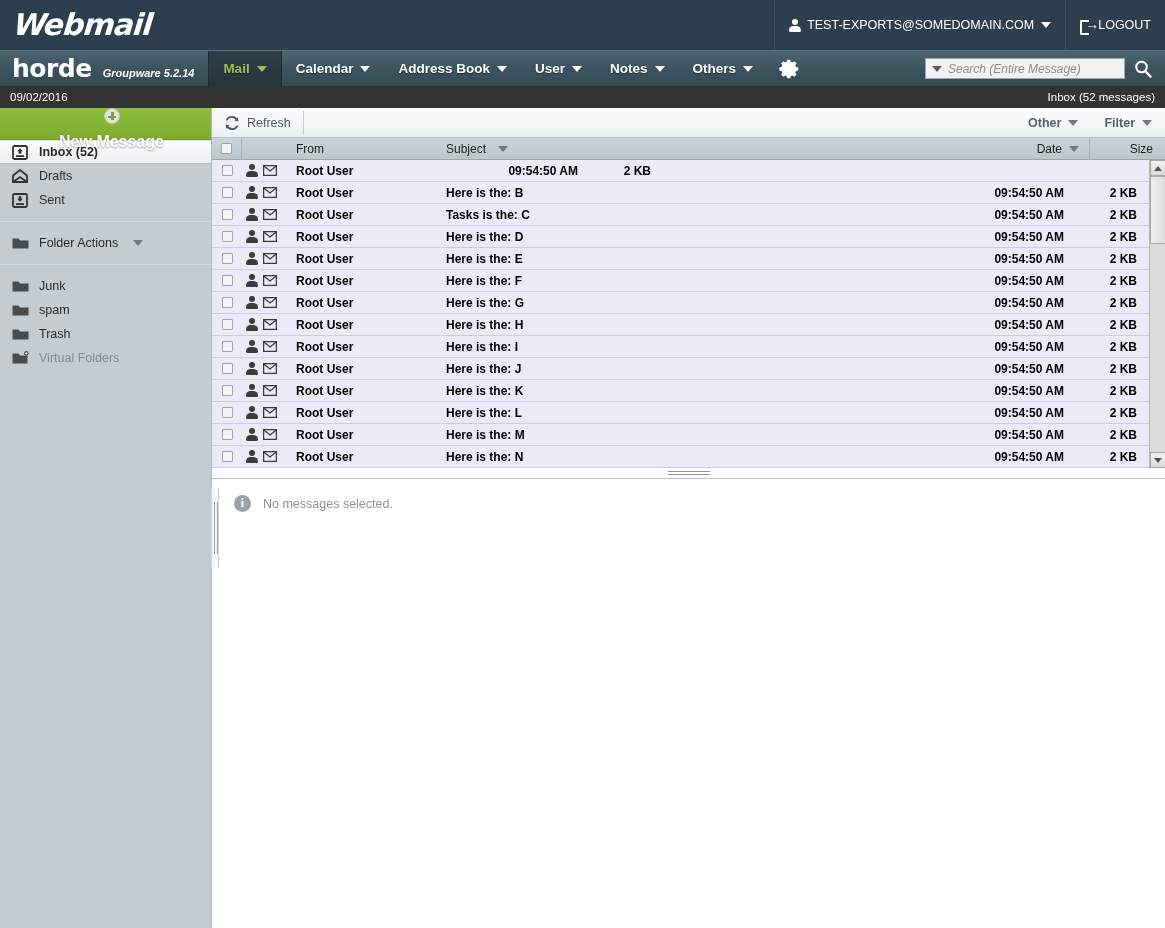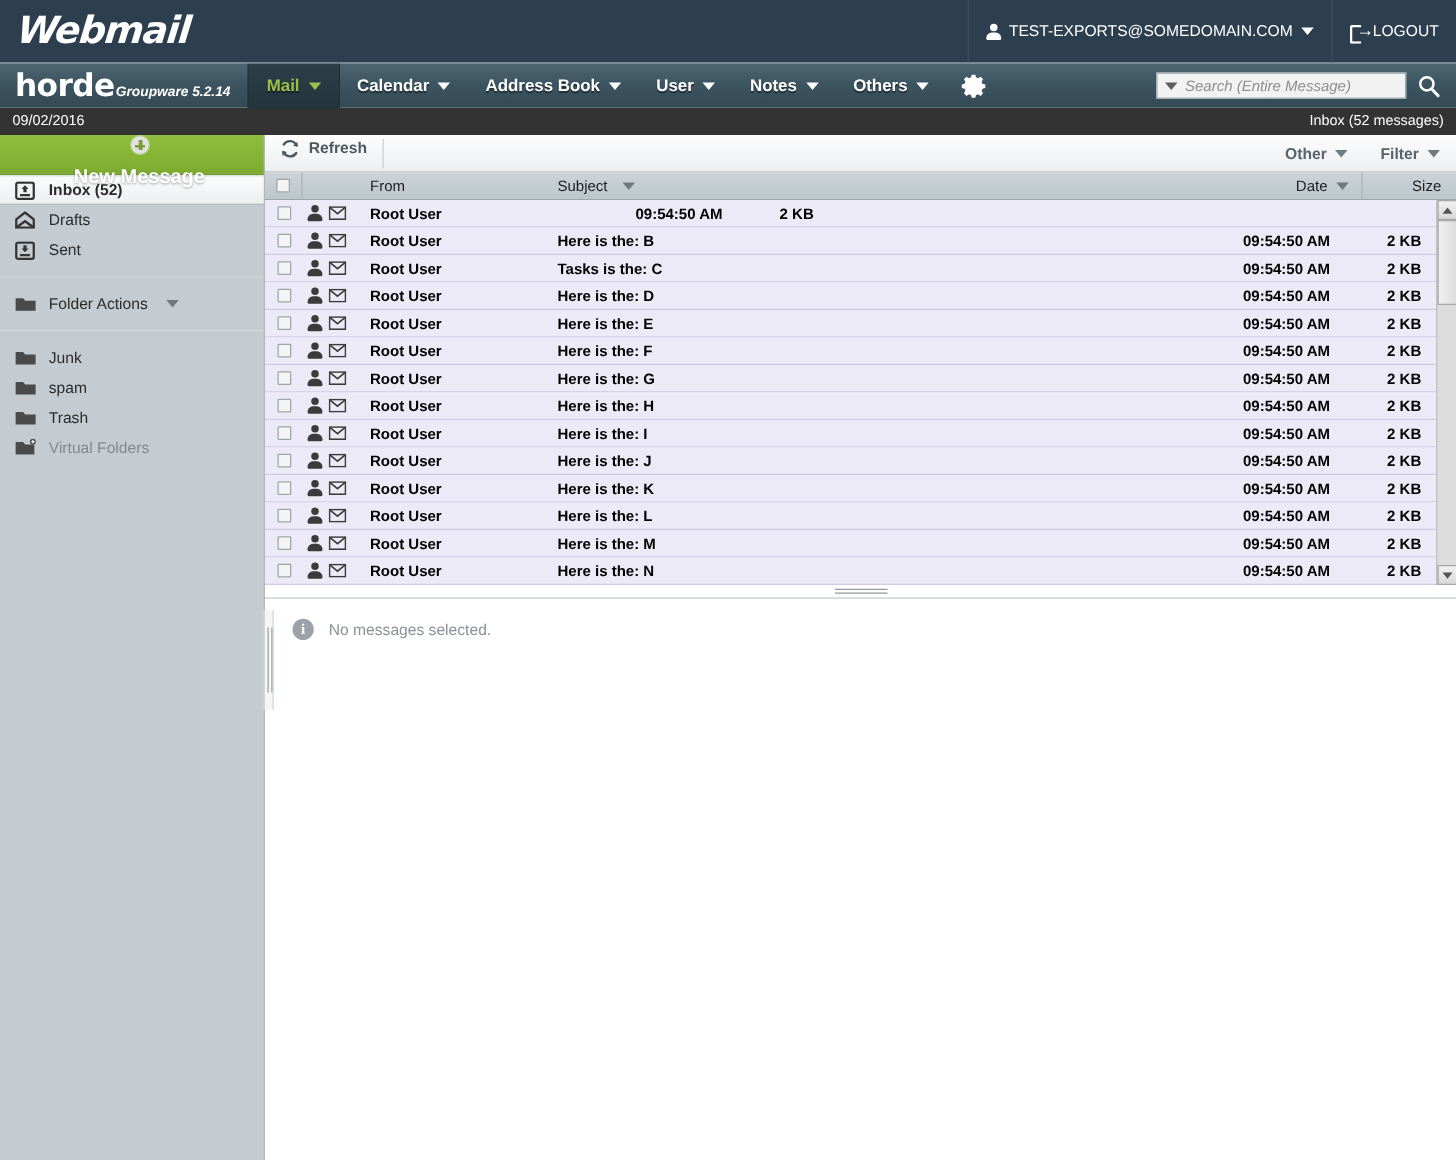--- a/index.html
+++ b/index.html
@@ -52,21 +52,21 @@
 
   
   .navbar {
     height: 36px; width: 100%;
     background: linear-gradient(180deg, #4c6672 0%, #3d5560 45%, #334a55 100%);
     display: flex; align-items: center;
     border-top: 1px solid #5a7480;
     position: relative;
   }
   .horde-logo {
-    display: flex; align-items: baseline; gap: 1px;
+    display: flex; align-items: baseline; gap: 11px;
     padding-left: 12px; padding-right: 14px;
   }
   .horde-logo .hl-main {
     font-family: "DejaVu Sans", sans-serif;
     font-size: 25px; font-weight: bold; color: #ffffff; line-height: 1;
     letter-spacing: -0.5px;
   }
   .horde-logo .hl-sub {
     font-size: 11px; font-weight: bold; font-style: italic; color: #ffffff;
   }
@@ -176,23 +176,23 @@
 
   
   .content { flex: 1; display: flex; flex-direction: column; min-width: 0; background:#ffffff; }
 
   .listtoolbar {
     height: 30px; display: flex; align-items: center;
     background: linear-gradient(180deg, #fdfdfd 0%, #eceef0 100%);
     border-bottom: 1px solid #b9c2c7;
   }
   .tb-btn {
-    display: flex; gap: 7px;
+    display: flex; align-items: center; gap: 7px;
     height: 24px; padding: 0 12px;
-    font-size: 12.5px; font-weight: bold; color: #4f5a60;
+    font-size: 12.5px; font-weight: normal; color: #4f5a60;
     cursor: pointer;
     border-right: 1px solid #c8d0d4;
   }
   .tb-right { margin-left: auto; display: flex; align-items: center; }
   .tb-drop {
     display: flex; align-items: center; gap: 7px;
     padding: 0 13px; height: 30px;
     font-size: 12.5px; font-weight: bold; color: #59646a; cursor: pointer;
   }
   .caret-gr { width:0;height:0;border-left:5px solid transparent;border-right:5px solid transparent;border-top:6px solid #6e7a80; }

